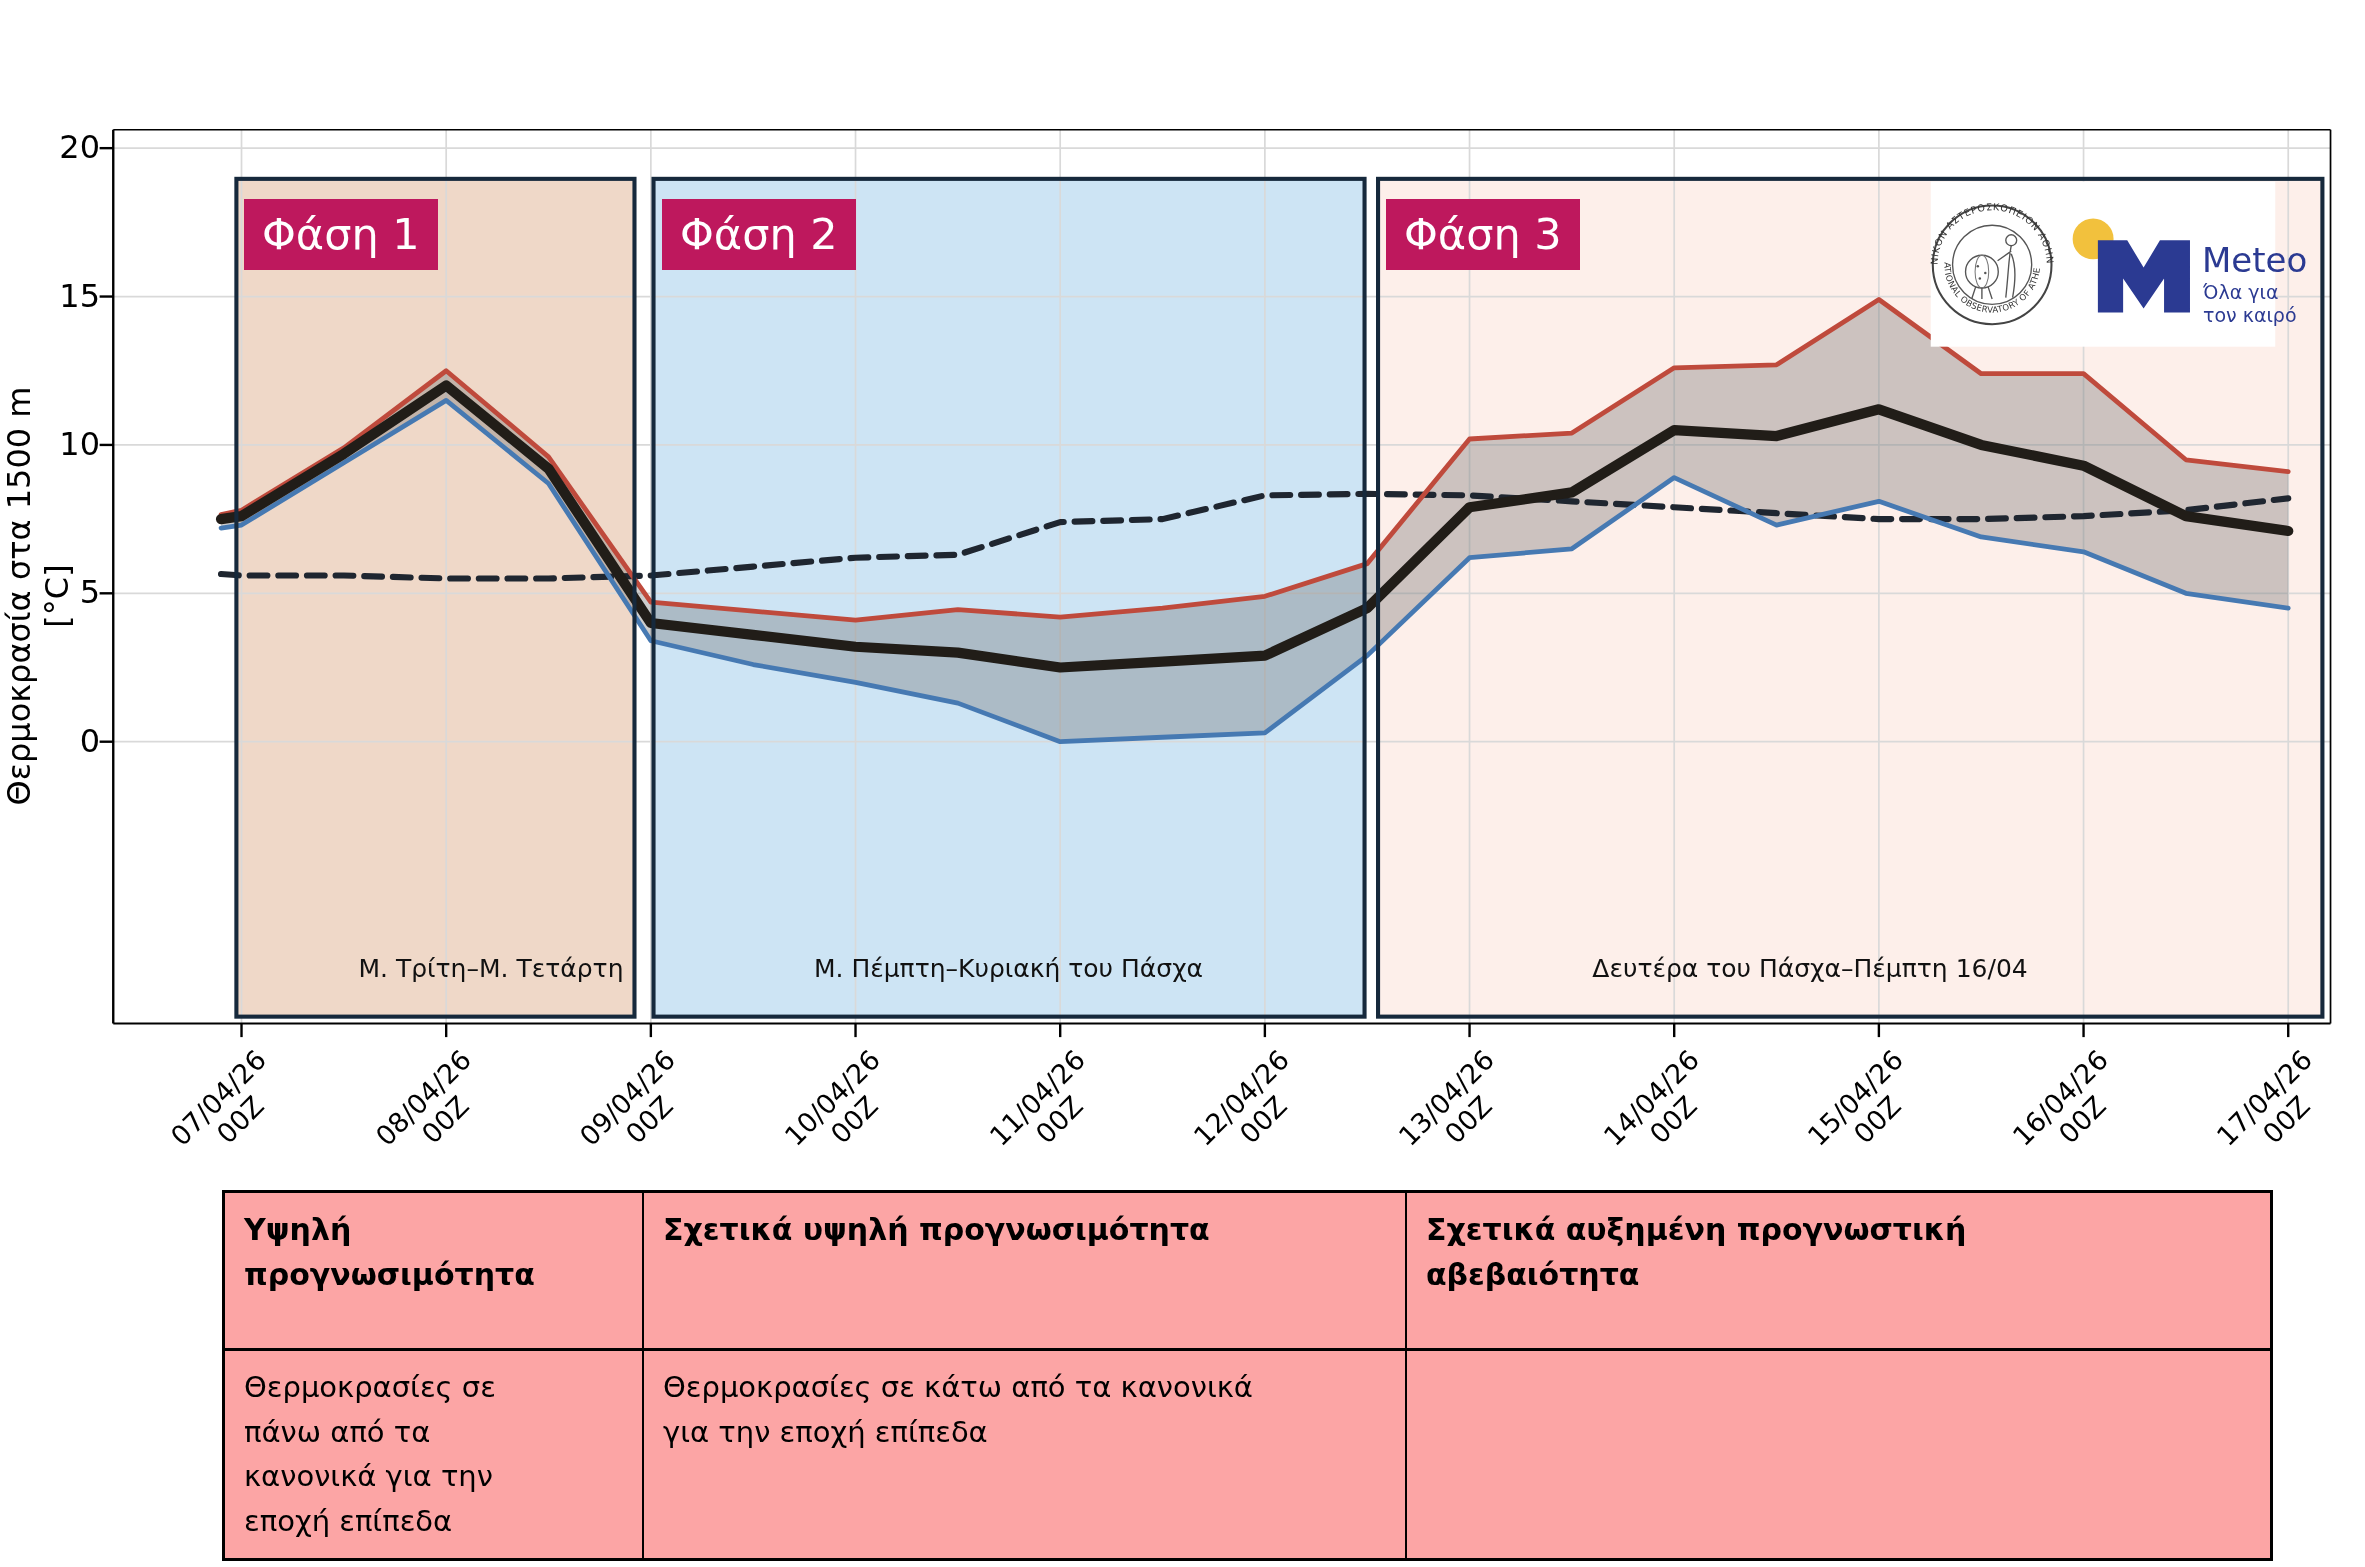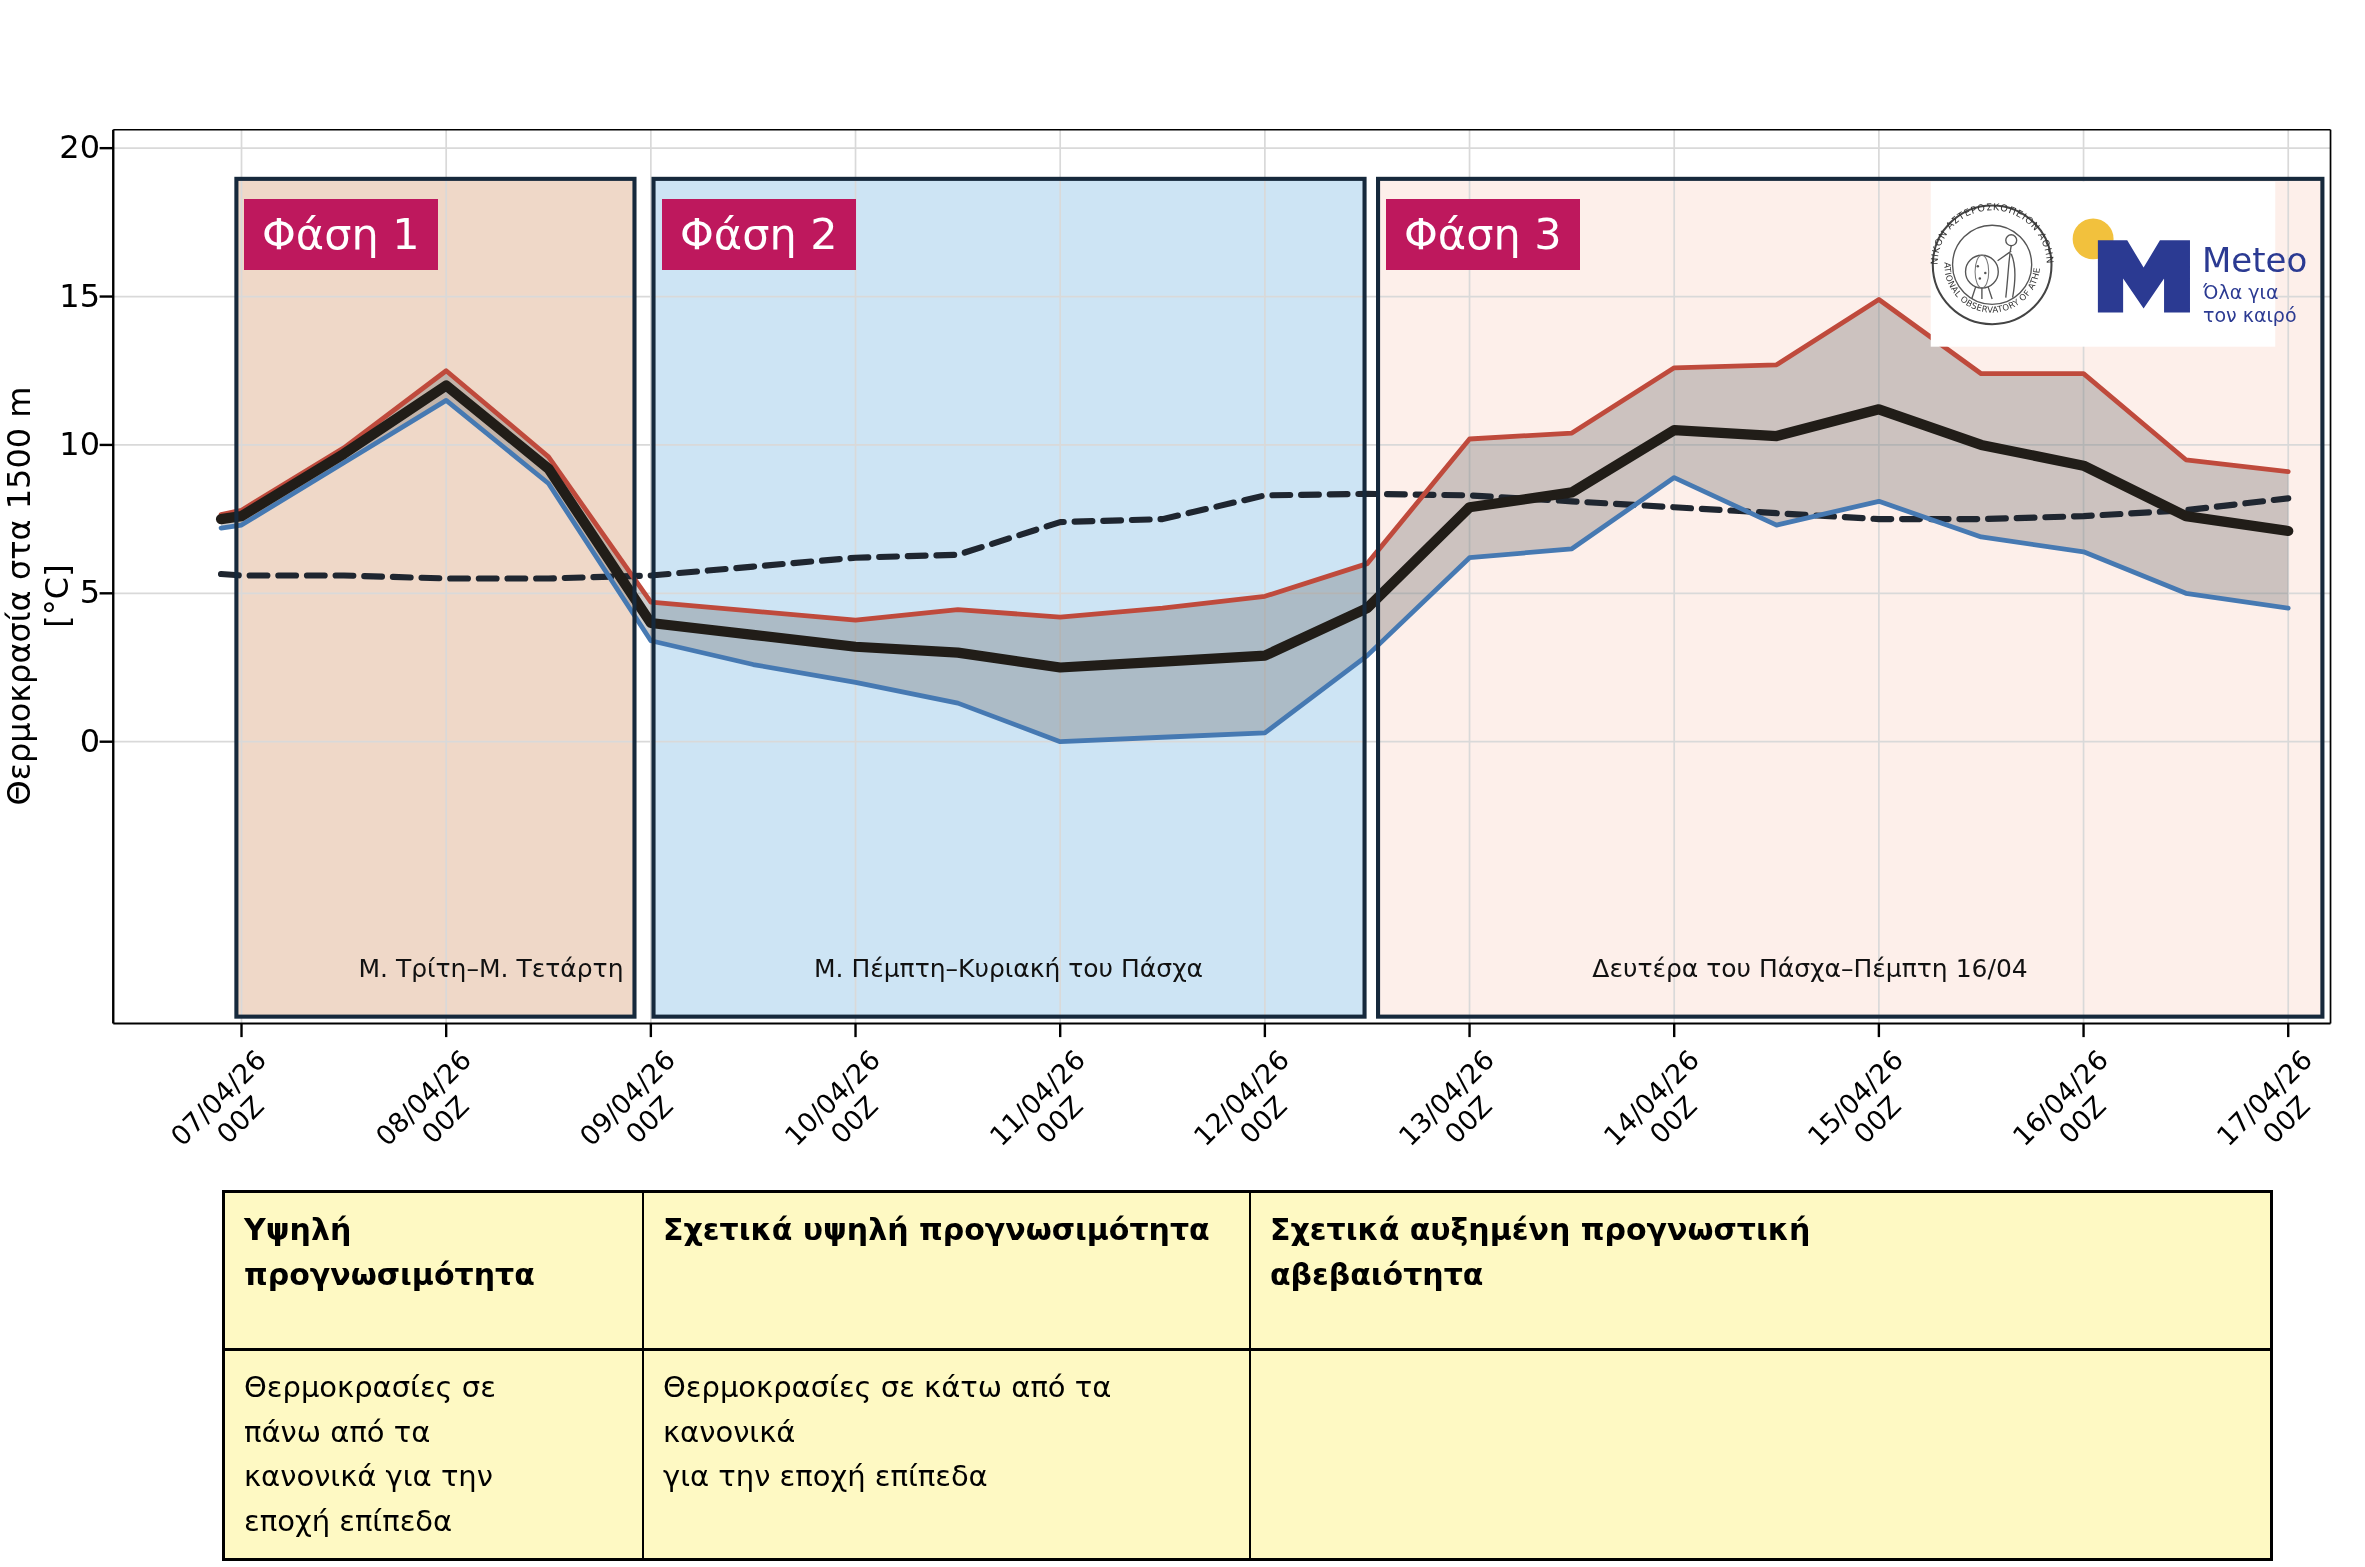--- a/index.html
+++ b/index.html
@@ -13,27 +13,27 @@
           font-size:32px;transform:rotate(-90deg);transform-origin:center center;}
   .ytick{position:absolute;right:2266px;font-size:32px;line-height:34px;text-align:right;width:82px;}
   .xtick{position:absolute;font-size:27px;line-height:31px;text-align:center;
          transform:rotate(-45deg);transform-origin:100% 0;white-space:nowrap;}
   .phase-chip{position:absolute;top:199px;height:71px;line-height:71px;background:#be185d;
               color:#fff;font-size:43px;padding:0 18px;white-space:nowrap;}
   .phase-caption{position:absolute;top:954px;font-size:25px;text-align:center;color:#111;}
   .meteo-name{position:absolute;left:2202px;top:240px;font-size:34px;color:#2b3a92;}
   .meteo-tag{position:absolute;left:2203px;top:281px;font-size:19px;line-height:22.5px;color:#2b3a92;}
   .fc-table{position:absolute;left:222px;top:1190px;width:2051px;height:371px;
-            border:3.4px solid #000;background:#fef9c3;display:flex;flex-direction:column;box-sizing:border-box;}
+            border:3.4px solid #000;background:#fca5a5;display:flex;flex-direction:column;box-sizing:border-box;}
   .fc-row{display:flex;width:100%;box-sizing:border-box;}
   .fc-row.header{height:158px;border-bottom:3.4px solid #000;}
   .fc-row.body{flex:1;}
   .fc-cell{box-sizing:border-box;padding:13.6px 19px;font-size:29px;line-height:1.55;white-space:pre-line;}
   .fc-cell.c1{width:417px;}
-  .fc-cell.c2{width:609px;border-left:2px solid #000;border-right:2px solid #000;}
+  .fc-cell.c2{width:765px;border-left:2px solid #000;border-right:2px solid #000;}
   .fc-cell.c3{flex:1;}
   .fc-row.header .fc-cell{font-weight:bold;font-size:30px;line-height:1.5;}
 </style>
 </head>
 <body>
 
 <div class="page">
 
   <svg id="chart-svg" width="2366" height="1568" viewBox="0 0 3468 2298">
       <rect x="346.4999999999999" y="262" width="583.5000000000001" height="1228" fill="rgba(219,166,129,0.44)"></rect>

